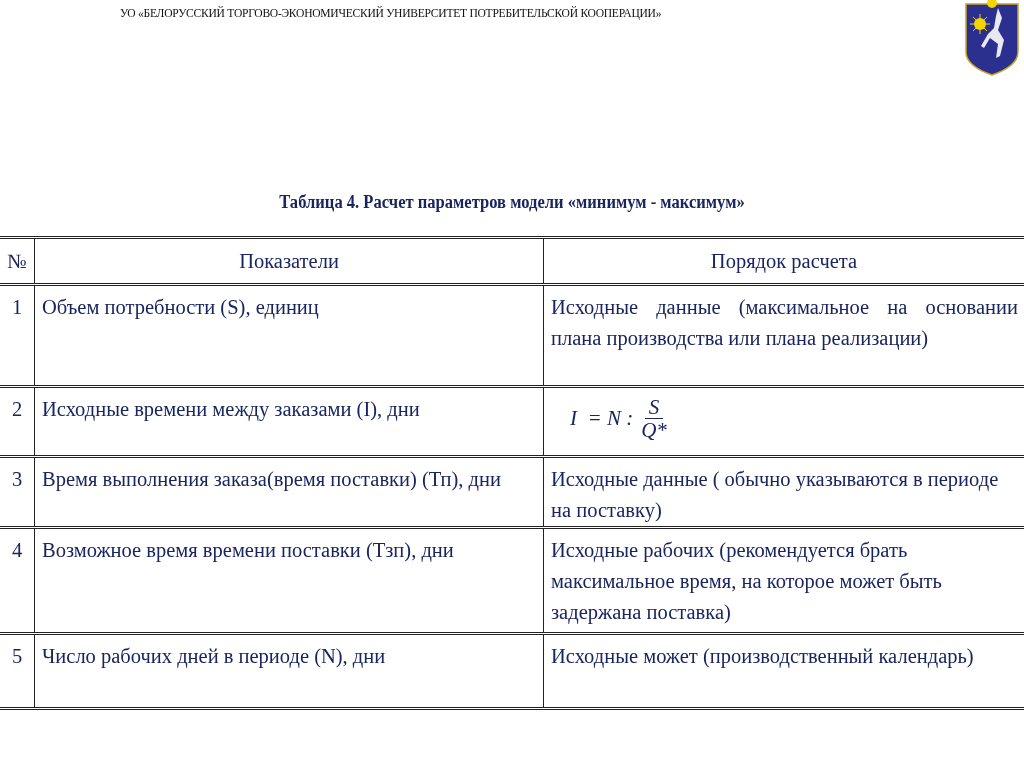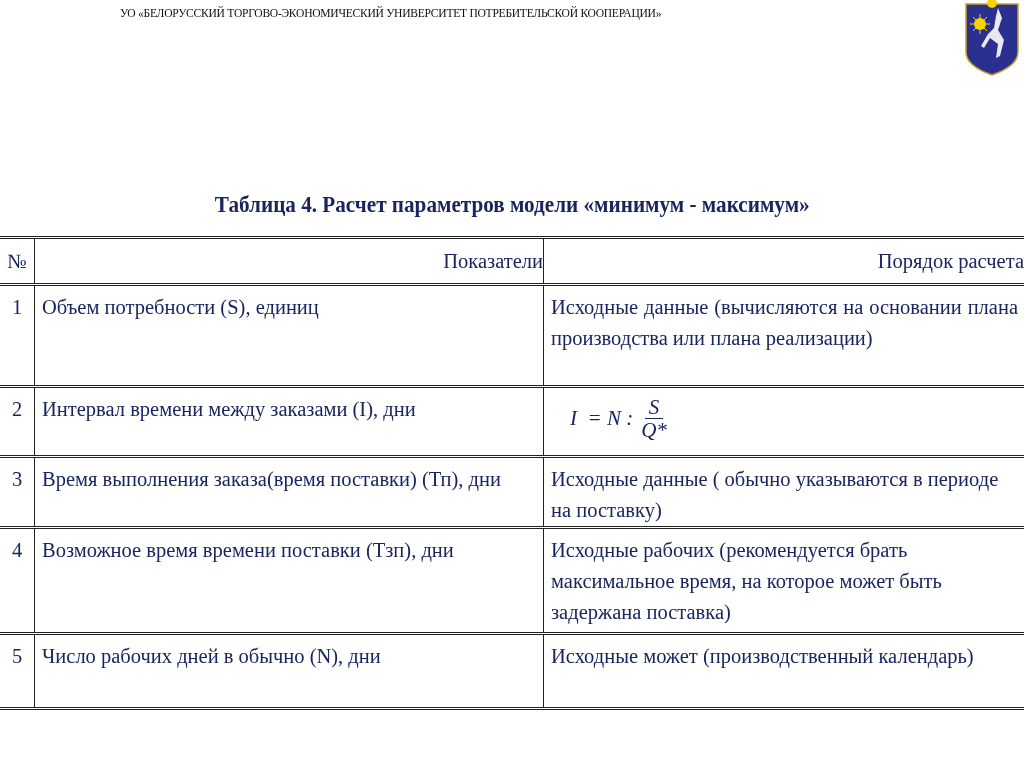--- a/index.html
+++ b/index.html
@@ -8,36 +8,36 @@
     font-family:"Liberation Serif","DejaVu Serif",serif; color:#1a2560;
   }
   .header-text {
     position:absolute; left:120px; top:6px; width:710px;
     font-size:12.6px; letter-spacing:-0.3px; color:#111111; white-space:nowrap;
     transform:scaleX(0.92); transform-origin:left top;
   }
   .logo { position:absolute; left:962px; top:0; width:60px; height:76px; }
   .title {
     position:absolute; left:0; top:192px; width:1024px; text-align:center;
-    font-size:23px; font-weight:bold; color:#1a2560;
+    font-size:18px; font-weight:bold; color:#1a2560;
   }
   .title span { display:inline-block; transform:scaleX(0.92); }
   table {
     position:absolute; left:0; top:236px; width:1024px;
     border-collapse:collapse; table-layout:fixed;
   }
   td, th {
     border-left:1.5px solid #222; border-right:1.5px solid #222;
     vertical-align:top; font-size:20.5px; line-height:31px; font-weight:normal;
     color:#1a2560; padding:0;
   }
   tr { border-top:3px double #222; border-bottom:3px double #222; }
   td:first-child, th:first-child { border-left:none; }
   td:last-child, th:last-child { border-right:none; }
-  th { height:44px; vertical-align:middle; text-align:right; }
+  th { height:44px; vertical-align:middle; text-align:center; }
   .c-num { width:34px; text-align:center; }
   .c-ind { width:508px; padding-left:9px; }
   .c-calc { padding-left:11px; padding-right:6px; }
   td.c-num { padding-top:6px; }
   td.c-ind, td.c-calc { padding-top:6px;padding-left:7px; }
   .justify { text-align:justify; }
   .formula {
     display:flex; align-items:center; font-style:italic; font-size:21px;
     padding-left:26px; height:60px; font-family:"Liberation Serif",serif;
   }
@@ -71,25 +71,25 @@
     <tr>
       <th class="c-num">№</th>
       <th class="c-ind" style="padding-left:0">Показатели</th>
       <th>Порядок расчета</th>
     </tr>
   </thead>
   <tbody>
     <tr style="height:102px">
       <td class="c-num">1</td>
       <td class="c-ind">Объем потребности (S), единиц</td>
-      <td class="c-calc justify">Исходные данные (вычисляются на основании плана производства или плана реализации)</td>
+      <td class="c-calc justify">Исходные данные (максимальное на основании плана производства или плана реализации)</td>
     </tr>
     <tr style="height:70px">
       <td class="c-num">2</td>
-      <td class="c-ind">Интервал времени между заказами (I), дни</td>
+      <td class="c-ind">Исходные времени между заказами (I), дни</td>
       <td style="padding:0">
         <div class="formula">
           <span>I</span>
           <span class="sp" style="font-style:normal">  </span>
           <span>= N :</span>
           <span class="frac">
             <span class="num">S</span>
             <span class="den">Q*</span>
           </span>
         </div>
@@ -100,17 +100,17 @@
       <td class="c-ind">Время выполнения заказа(время поставки) (Тп), дни</td>
       <td class="c-calc">Исходные данные  ( обычно указываются в периоде на поставку)</td>
     </tr>
     <tr style="height:106px">
       <td class="c-num">4</td>
       <td class="c-ind">Возможное время  времени поставки (Тзп), дни</td>
       <td class="c-calc">Исходные рабочих (рекомендуется брать максимальное время, на которое  может быть задержана поставка)</td>
     </tr>
     <tr style="height:75px">
       <td class="c-num">5</td>
-      <td class="c-ind">Число рабочих дней в обычно (N), дни</td>
+      <td class="c-ind">Число рабочих дней в периоде (N), дни</td>
       <td class="c-calc">Исходные может (производственный календарь)</td>
     </tr>
   </tbody>
 </table>
 
 </body></html>

